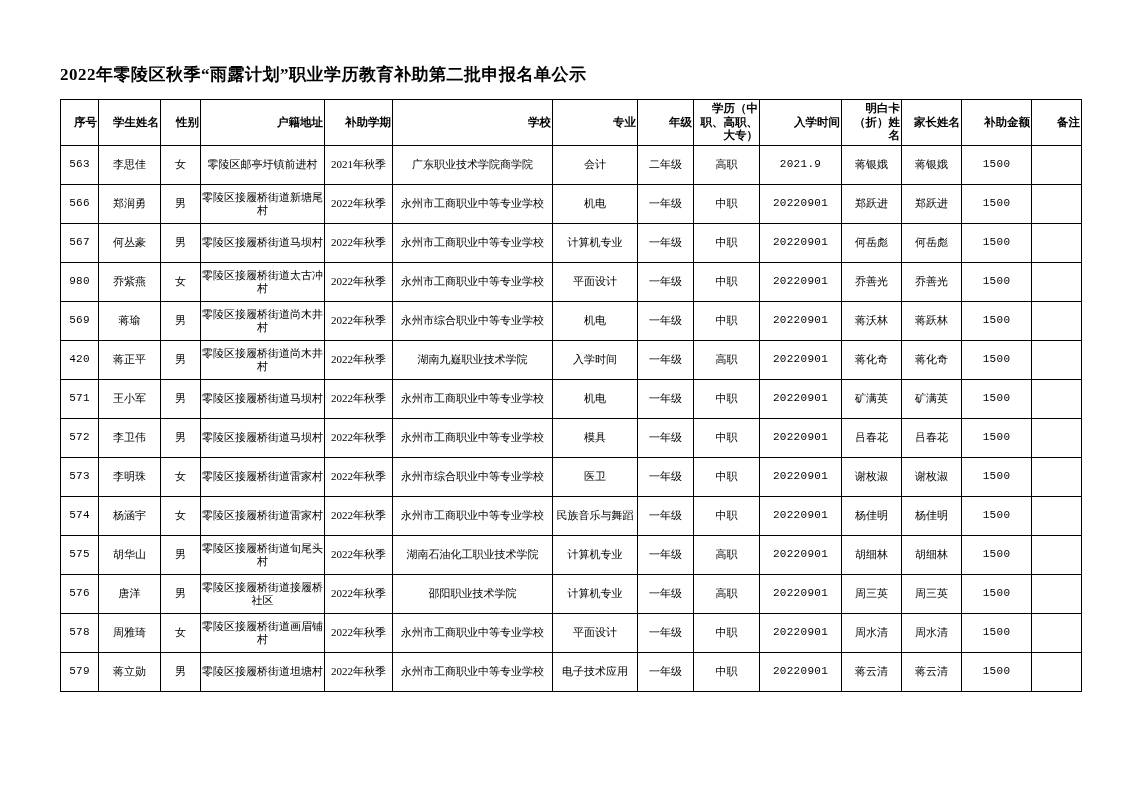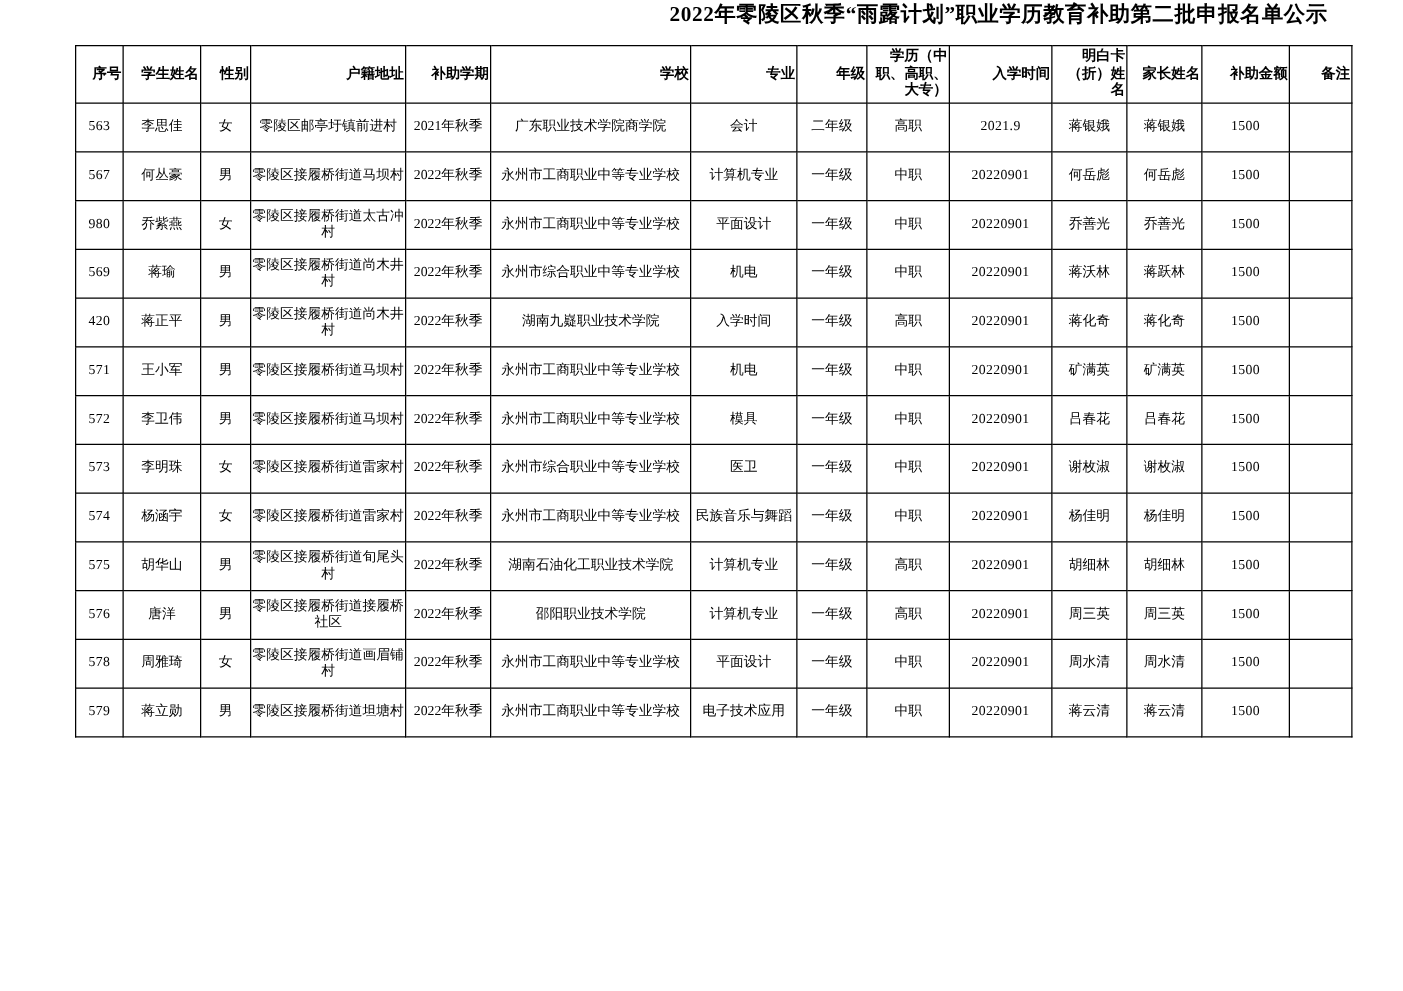--- a/index.html
+++ b/index.html
@@ -15,24 +15,25 @@
     overflow: hidden;
   }
   .page {
     position: relative;
     width: 1122px;
     height: 793px;
     box-sizing: border-box;
     padding: 0 60px;
   }
   .doc-title {
-    text-align: right;
+    text-align: left;
     font-size: 17px;
     font-weight: bold;
     letter-spacing: 0.5px;
+    margin-top: 63px;
     margin-bottom: 13px;
     white-space: nowrap;
   }
   table.roster {
     border-collapse: collapse;
     width: 1002px;
     table-layout: fixed;
     font-size: 11px;
   }
   table.roster th,
@@ -62,21 +63,21 @@
   .c-school   { width: 160px; }
   .c-major    { width: 85px; }
   .c-grade    { width: 56px; }
   .c-level    { width: 66px; }
   .c-date     { width: 82px; }
   .c-card     { width: 60px; }
   .c-parent   { width: 60px; }
   .c-amount   { width: 70px; }
   .c-remark   { width: 50px; }
 
-  .num-cell { font-family: Liberation Serif, serif; letter-spacing: 0.3px; }
+  .num-cell { font-family: Liberation Mono, monospace; letter-spacing: 0.3px; }
 </style>
 </head>
 <body>
 
 <div class="page">
 
   <div class="doc-title">2022年零陵区秋季“雨露计划”职业学历教育补助第二批申报名单公示</div>
 
   <table class="roster">
     <colgroup>
@@ -124,20 +125,36 @@
           <td>会计</td>
           <td>二年级</td>
           <td>高职</td>
           <td class="num-cell">2021.9</td>
           <td>蒋银娥</td>
           <td>蒋银娥</td>
           <td class="num-cell">1500</td>
           <td></td>
         </tr>
         <tr>
+          <td class="num-cell">566</td>
+          <td>郑润勇</td>
+          <td>男</td>
+          <td>零陵区接履桥街道新塘尾村</td>
+          <td>2022年秋季</td>
+          <td>永州市工商职业中等专业学校</td>
+          <td>机电</td>
+          <td>一年级</td>
+          <td>中职</td>
+          <td class="num-cell">20220901</td>
+          <td>郑跃进</td>
+          <td>郑跃进</td>
+          <td class="num-cell">1500</td>
+          <td></td>
+        </tr>
+        <tr>
           <td class="num-cell">567</td>
           <td>何丛豪</td>
           <td>男</td>
           <td>零陵区接履桥街道马坝村</td>
           <td>2022年秋季</td>
           <td>永州市工商职业中等专业学校</td>
           <td>计算机专业</td>
           <td>一年级</td>
           <td>中职</td>
           <td class="num-cell">20220901</td>

